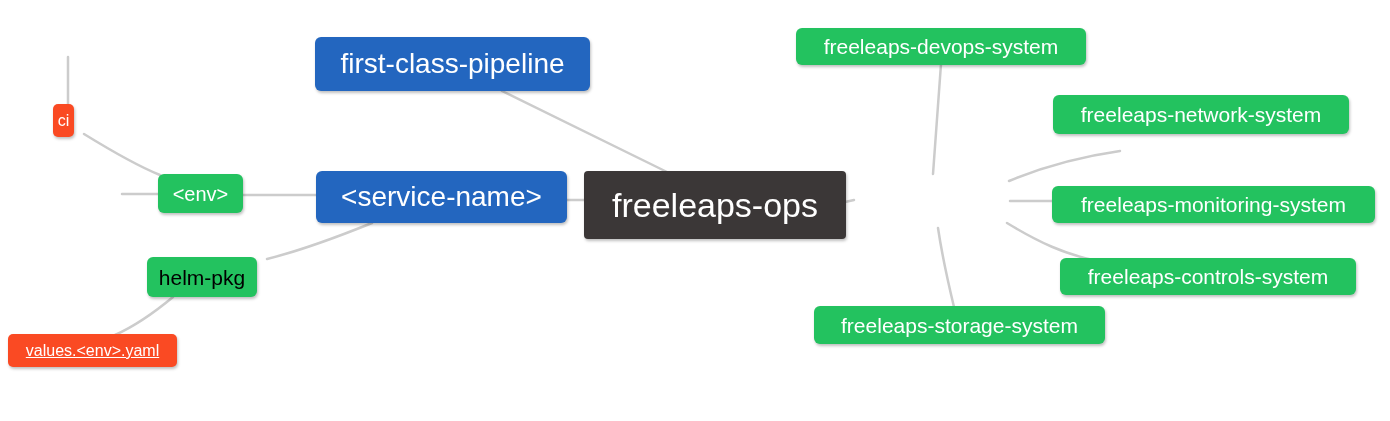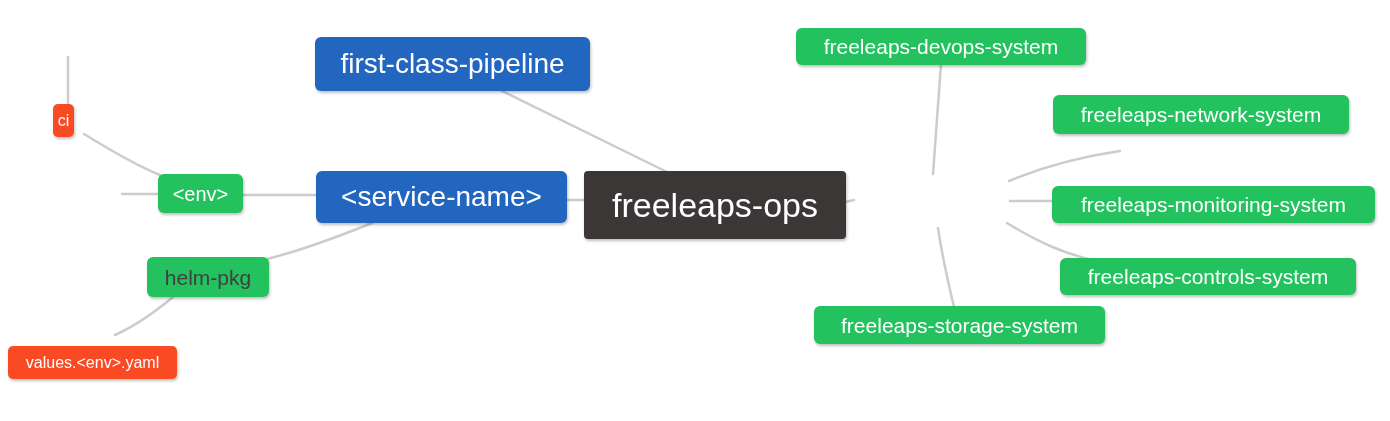--- a/index.html
+++ b/index.html
@@ -69,17 +69,17 @@
   <div class="node" style="left: 796px; top: 28px; width: 290px; height: 37px; font-size: 21px; background: rgb(35, 194, 95); color: rgb(255, 255, 255);">freeleaps-devops-system</div>
 
   <div class="node" style="left: 1053px; top: 95px; width: 296px; height: 39px; font-size: 21px; background: rgb(35, 194, 95); color: rgb(255, 255, 255);">freeleaps-network-system</div>
 
   <div class="node" style="left: 1052px; top: 186px; width: 323px; height: 37px; font-size: 21px; background: rgb(35, 194, 95); color: rgb(255, 255, 255);">freeleaps-monitoring-system</div>
 
   <div class="node" style="left: 1060px; top: 258px; width: 296px; height: 37px; font-size: 21px; background: rgb(35, 194, 95); color: rgb(255, 255, 255);">freeleaps-controls-system</div>
 
   <div class="node" style="left: 814px; top: 306px; width: 291px; height: 38px; font-size: 21px; background: rgb(35, 194, 95); color: rgb(255, 255, 255);">freeleaps-storage-system</div>
 
-  <div class="node" style="left: 147px; top: 257px; width: 122px; height: 40px; font-size: 21px; background: rgb(35, 194, 95); color: #404040;">helm-pkg</div>
+  <div class="node" style="left: 147px; top: 257px; width: 110px; height: 40px; font-size: 21px; background: rgb(35, 194, 95); color: #000000;">helm-pkg</div>
 
-  <div class="node" style="left: 8px; top: 346px; width: 169px; height: 33px; font-size: 16px; border-radius: 5px; background: rgb(250, 74, 35); color: rgb(255, 255, 255);">values.&lt;env&gt;.yaml</div>
+  <div class="node" style="left: 8px; top: 334px; width: 169px; height: 33px; font-size: 16px; border-radius: 5px; background: rgb(250, 74, 35); color: rgb(255, 255, 255); text-decoration: underline;">values.&lt;env&gt;.yaml</div>
 
 </div>
 
 </body></html>

